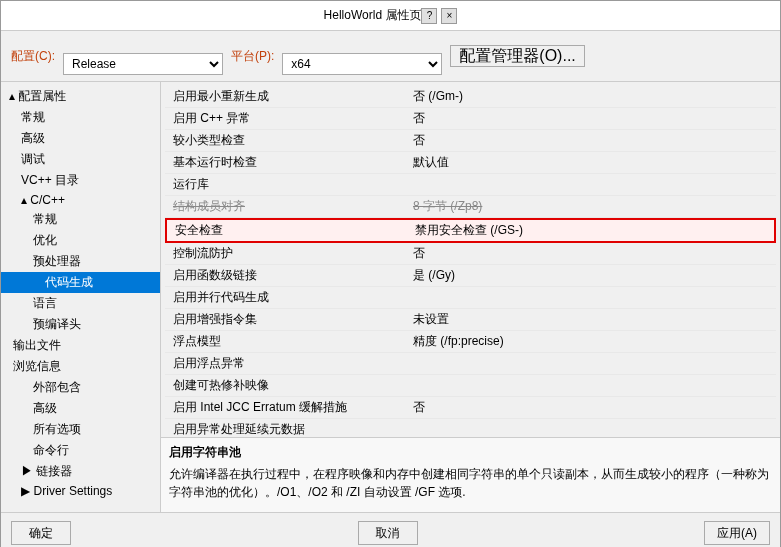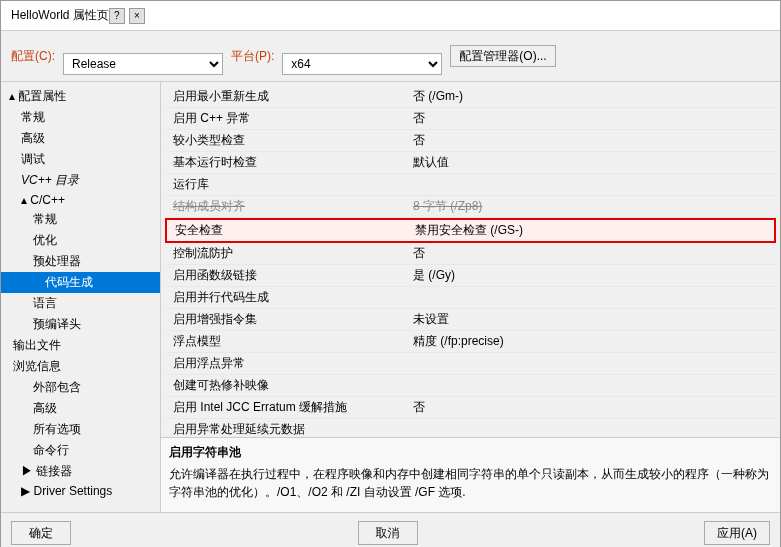--- a/index.html
+++ b/index.html
@@ -17,21 +17,21 @@
       background: #f0f0f0;
       border: 1px solid #999;
       box-shadow: 2px 2px 8px rgba(0,0,0,0.3);
     }
     .title-bar {
       background: #fff;
       border-bottom: 1px solid #ccc;
       padding: 6px 10px;
       display: flex;
       align-items: center;
-      justify-content: flex-start;
+      justify-content: center;
     }
     .title-bar-left {
       font-size: 12px;
       color: #000;
     }
     .title-bar-right {
       display: flex;
       gap: 4px;
     }
     .title-btn {
@@ -61,21 +61,21 @@
       height: 22px;
       font-size: 12px;
       border: 1px solid #aaa;
       background: #fff;
       padding: 0 4px;
       min-width: 160px;
       margin-top: 16px;
     }
     .toolbar-btn {
       height: 22px;
-      font-size: 12px;
+      font-size: 16px;
       border: 1px solid #aaa;
       background: #f0f0f0;
       padding: 0 8px;
       cursor: pointer;
     }
     .content {
       display: flex;
       height: 430px;
     }
     .sidebar {
@@ -189,21 +189,21 @@
     <button class="toolbar-btn">配置管理器(O)...</button>
   </div>
 
   <div class="content">
 
     <div class="sidebar">
     <div class="sidebar-item" style="padding-left: 8px;">▴ 配置属性</div>
         <div class="sidebar-item" style="padding-left: 20px;">常规</div>
         <div class="sidebar-item" style="padding-left: 20px;">高级</div>
         <div class="sidebar-item" style="padding-left: 20px;">调试</div>
-        <div class="sidebar-item" style="padding-left: 20px; font-style: italic;">VC++ 目录</div>
+        <div class="sidebar-item" style="padding-left: 20px;">VC++ 目录</div>
         <div class="sidebar-item" style="padding-left: 20px;">▴ C/C++</div>
         <div class="sidebar-item" style="padding-left: 32px;">常规</div>
         <div class="sidebar-item" style="padding-left: 32px;">优化</div>
         <div class="sidebar-item" style="padding-left: 32px;">预处理器</div>
         <div class="sidebar-item selected" style="padding-left: 44px;">代码生成</div>
         <div class="sidebar-item" style="padding-left: 32px;">语言</div>
         <div class="sidebar-item" style="padding-left: 32px;">预编译头</div>
         <div class="sidebar-item" style="padding-left: 12px;">输出文件</div>
         <div class="sidebar-item" style="">浏览信息</div>
         <div class="sidebar-item" style="padding-left: 32px;">外部包含</div>

